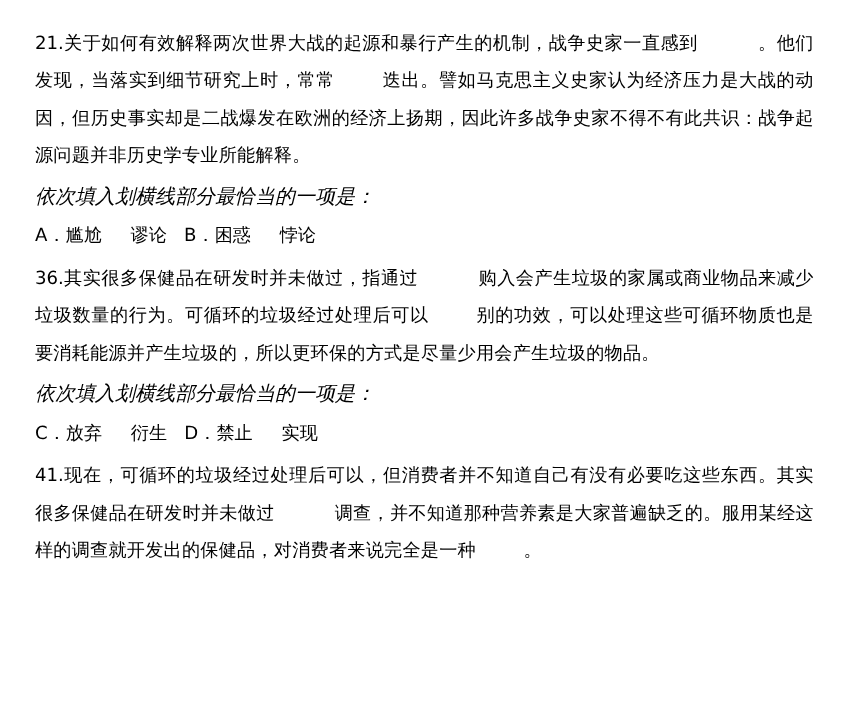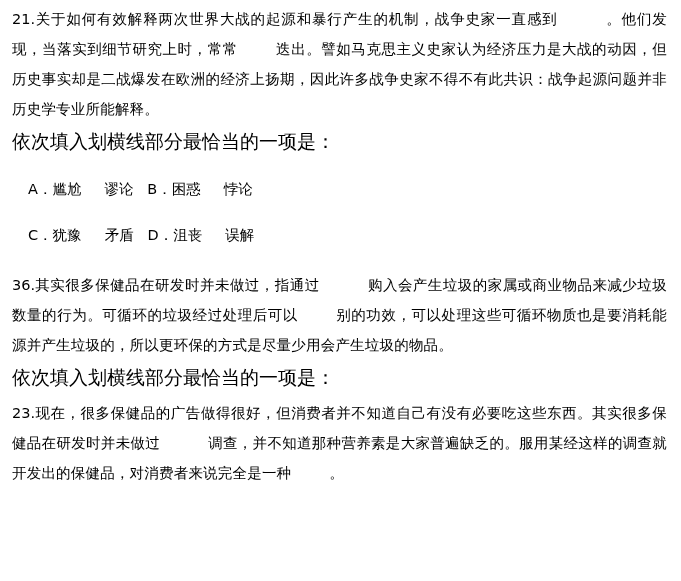--- a/index.html
+++ b/index.html
@@ -11,45 +11,46 @@
     width: 681px;
     height: 581px;
     font-family: "DejaVu Sans", "Liberation Sans", sans-serif;
     color: #000000;
     overflow: hidden;
   }
   .page {
     position: relative;
     width: 681px;
     height: 462px;
-    padding: 0;
+    padding: 16px;
     box-sizing: border-box;
   }
   .block {
     padding: 0 14px 0 12px;
   }
   p.para {
     margin: 0;
     font-size: 14.5px;
     line-height: 30px;
     letter-spacing: 0.2px;
     text-align: justify;
     text-justify: inter-ideograph;
     word-break: break-all;
   }
   .q-number {
     letter-spacing: 0px;
   }
   .prompt {
     margin: 0;
-    font-size: 19px;
+    font-size: 16px;
     line-height: 30px;
+    font-style: italic;
   }
   .options {
-    margin: 16px;
+    margin: 0;
     font-size: 14.5px;
     line-height: 30px;
     white-space: pre;
   }
   .gap {
     display: inline-block;
     width: 48px;
   }
   .gap-sm {
     display: inline-block;
@@ -63,29 +64,29 @@
 
 <div class="page">
 
   <div class="block">
     <div class="spacer-4"></div>
     <p class="para"><span class="q-number">21.</span><span>关于如何有效解释两次世界大战的起源和暴行产生的机制，战争史家一直感到</span><span class="gap"></span><span>。他们发现，当落实到细节研究上时，常常</span><span class="gap-sm"></span><span>迭出。譬如马克思主义史家认为经济压力是大战的动因，但历史事实却是二战爆发在欧洲的经济上扬期，因此许多战争史家不得不有此共识：战争起源问题并非历史学专业所能解释。</span></p>
     <div class="spacer-2"></div>
     <p class="prompt">依次填入划横线部分最恰当的一项是：</p>
     <div class="spacer-2"></div>
     <p class="options">A．尴尬     谬论   B．困惑     悖论</p>
-    <p class="options">C．犹豫     矛盾   D．沮丧     误解</p>
   </div>
 
   <div class="block">
     <div class="spacer-4"></div>
     <p class="para"><span class="q-number">36.</span><span>其实很多保健品在研发时并未做过，指通过</span><span class="gap"></span><span>购入会产生垃圾的家属或商业物品来减少垃圾数量的行为。可循环的垃圾经过处理后可以</span><span class="gap-sm"></span><span>别的功效，可以处理这些可循环物质也是要消耗能源并产生垃圾的，所以更环保的方式是尽量少用会产生垃圾的物品。</span></p>
     <div class="spacer-2"></div>
     <p class="prompt">依次填入划横线部分最恰当的一项是：</p>
     <div class="spacer-2"></div>
+    <p class="options">C．放弃     衍生   D．禁止     实现</p>
   </div>
 
   <div class="block">
     <div class="spacer-4"></div>
-    <p class="para"><span class="q-number">23.</span><span>现在，很多保健品的广告做得很好，但消费者并不知道自己有没有必要吃这些东西。其实很多保健品在研发时并未做过</span><span class="gap"></span><span>调查，并不知道那种营养素是大家普遍缺乏的。服用某经这样的调查就开发出的保健品，对消费者来说完全是一种</span><span class="gap-sm"></span><span>。</span></p>
+    <p class="para"><span class="q-number">41.</span><span>现在，可循环的垃圾经过处理后可以，但消费者并不知道自己有没有必要吃这些东西。其实很多保健品在研发时并未做过</span><span class="gap"></span><span>调查，并不知道那种营养素是大家普遍缺乏的。服用某经这样的调查就开发出的保健品，对消费者来说完全是一种</span><span class="gap-sm"></span><span>。</span></p>
   </div>
 
 </div>
 
 </body></html>

